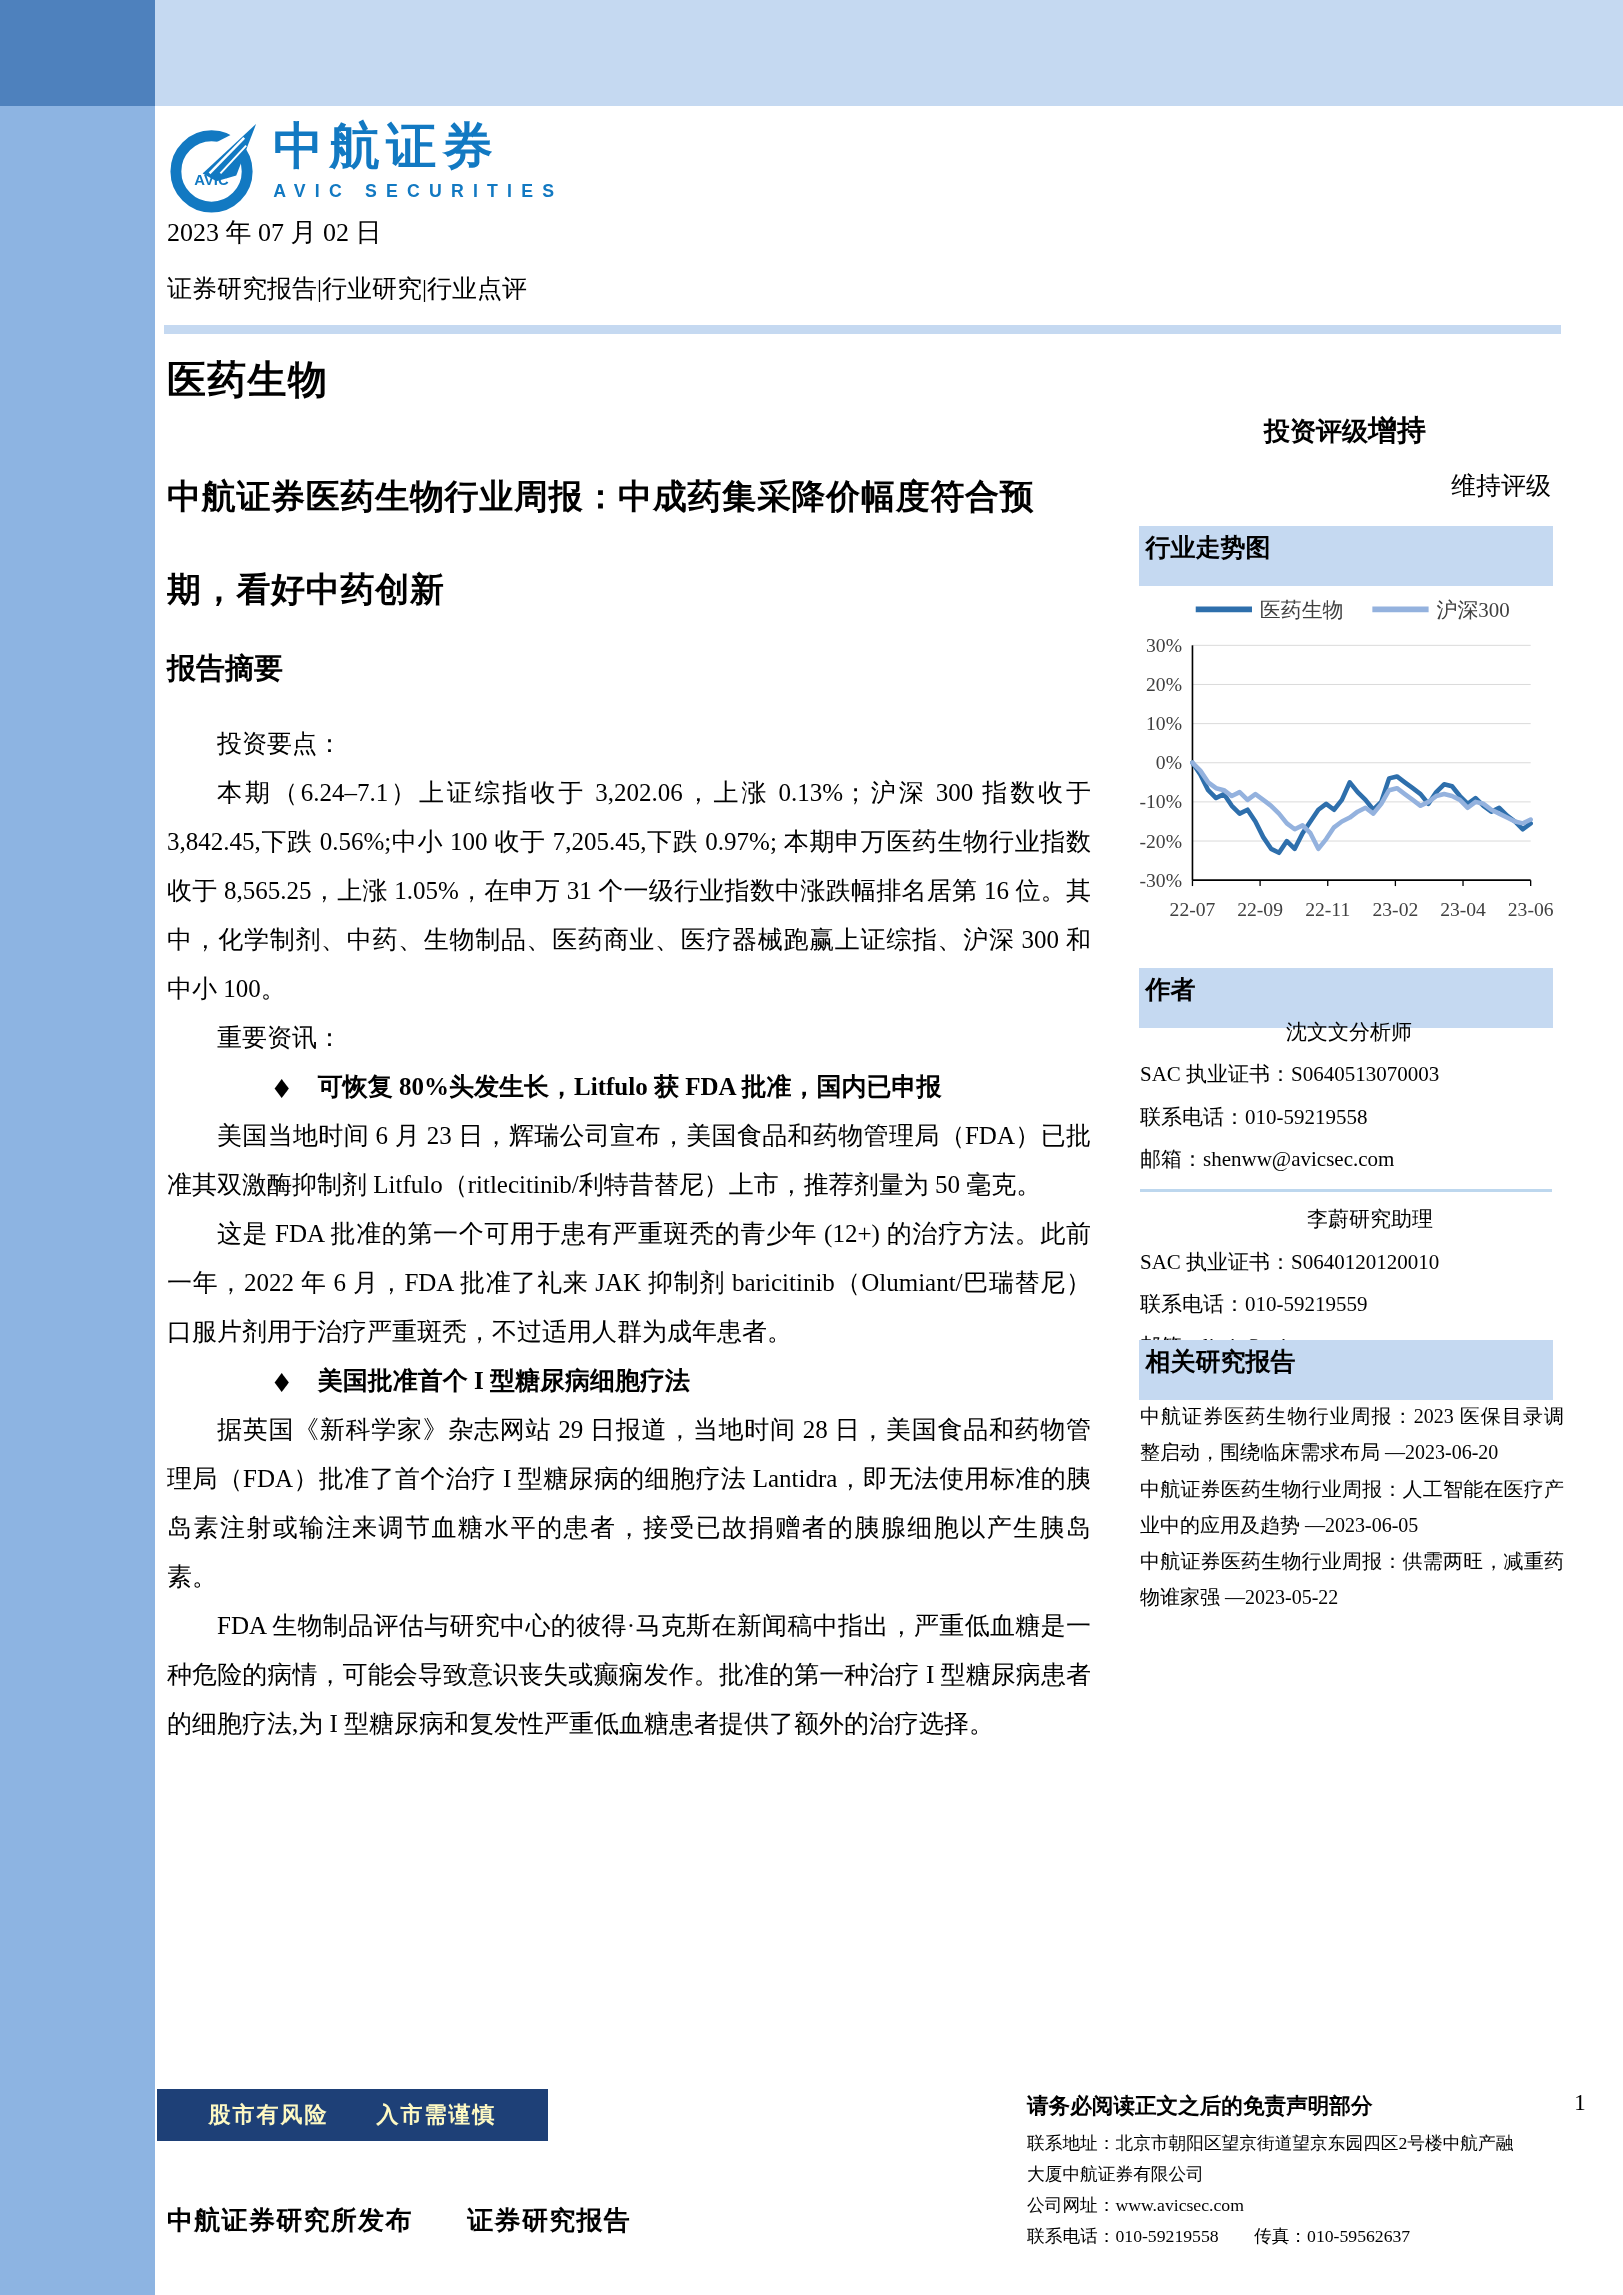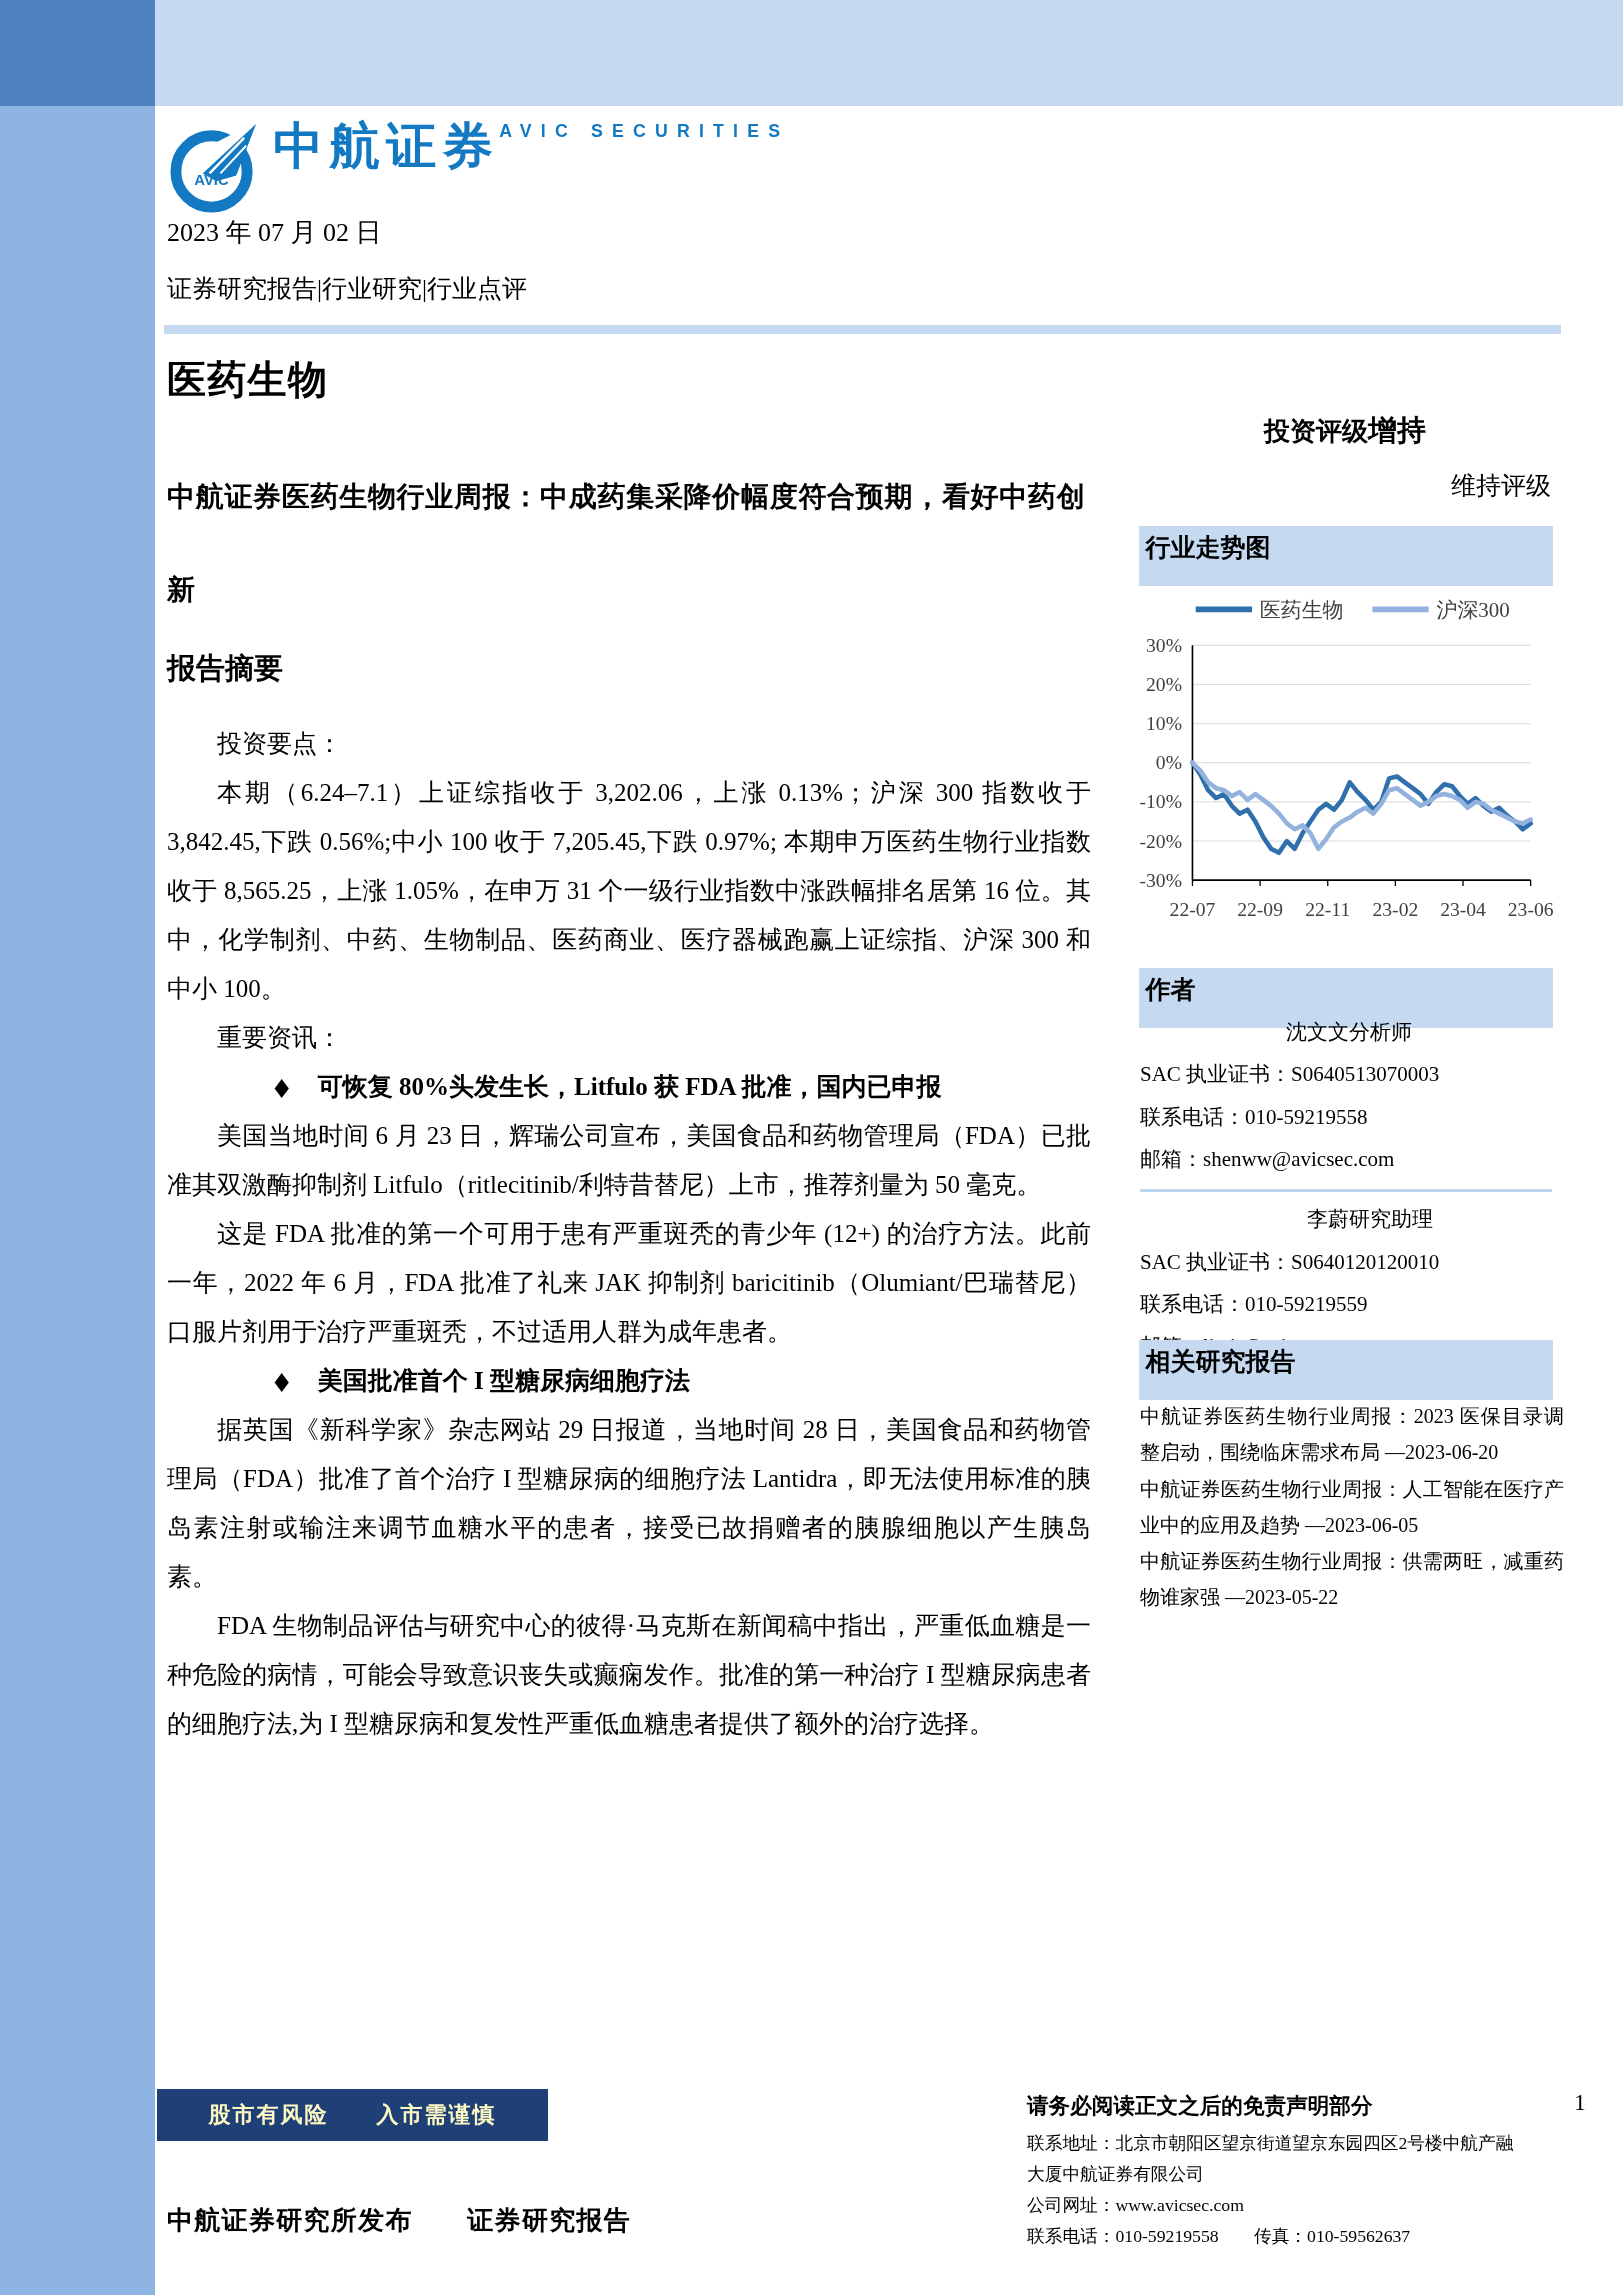--- a/index.html
+++ b/index.html
@@ -7,29 +7,29 @@
     position:relative; width:1623px; height:2295px; background:#ffffff;
     font-family:"Liberation Serif","DejaVu Serif",serif; color:#000; overflow:hidden;
   }
   
   .corner-square{position:absolute;left:0;top:0;width:155px;height:106px;background:#4e81bd;}
   .top-band{position:absolute;left:155px;top:0;width:1468px;height:106px;background:#c5d9f1;}
   .side-strip{position:absolute;left:0;top:106px;width:155px;height:2189px;background:#8db4e2;}
   
   .logo-wrap{position:absolute;left:165px;top:116px;display:flex;align-items:flex-start;}
   .logo-icon{width:99px;height:99px;flex:0 0 auto;}
-  .logo-text{margin-left:9.2px;display:flex;flex-direction:row;}
+  .logo-text{margin-left:9.2px;display:flex;flex-direction:column;}
   .logo-cn{font-size:50px;font-weight:bold;color:#1279c2;letter-spacing:6.5px;line-height:60px;font-family:"Liberation Sans",sans-serif;}
   .logo-en{font-size:17.7px;font-weight:bold;color:#1279c2;letter-spacing:9.2px;margin-top:5.2px;font-family:"Liberation Sans",sans-serif;}
   .report-date{position:absolute;left:167px;top:215px;font-size:26px;}
   .doc-type{position:absolute;left:167px;top:272px;font-size:25px;}
   .header-rule{position:absolute;left:164px;top:325px;width:1397px;height:9.2px;background:#c5d9f1;}
   
   .industry-title{position:absolute;left:167px;top:353px;font-size:39px;font-weight:bold;letter-spacing:1.3px;}
-  .main-title{position:absolute;left:167px;top:450px;width:936px;font-size:28px;font-weight:bold;line-height:93px;letter-spacing:0.7px;}
+  .main-title{position:absolute;left:167px;top:450px;width:936px;font-size:34px;font-weight:bold;line-height:93px;letter-spacing:0.7px;}
   
   .rating-row{position:absolute;left:1139px;top:411px;width:412px;display:flex;justify-content:center;align-items:baseline;}
   .rating-label{font-size:26px;font-weight:bold;}
   .rating-value{font-size:29px;font-weight:bold;}
   .rating-sub{position:absolute;left:1139px;top:469px;width:412px;text-align:right;font-size:25px;}
   
   .banner{position:absolute;left:1139px;width:414px;height:60px;background:#c5d9f1;
           font-size:25px;font-weight:bold;line-height:44px;padding-left:6.5px;box-sizing:border-box;}
   #banner-trend{top:526px;}
   #banner-authors{top:968px;}

